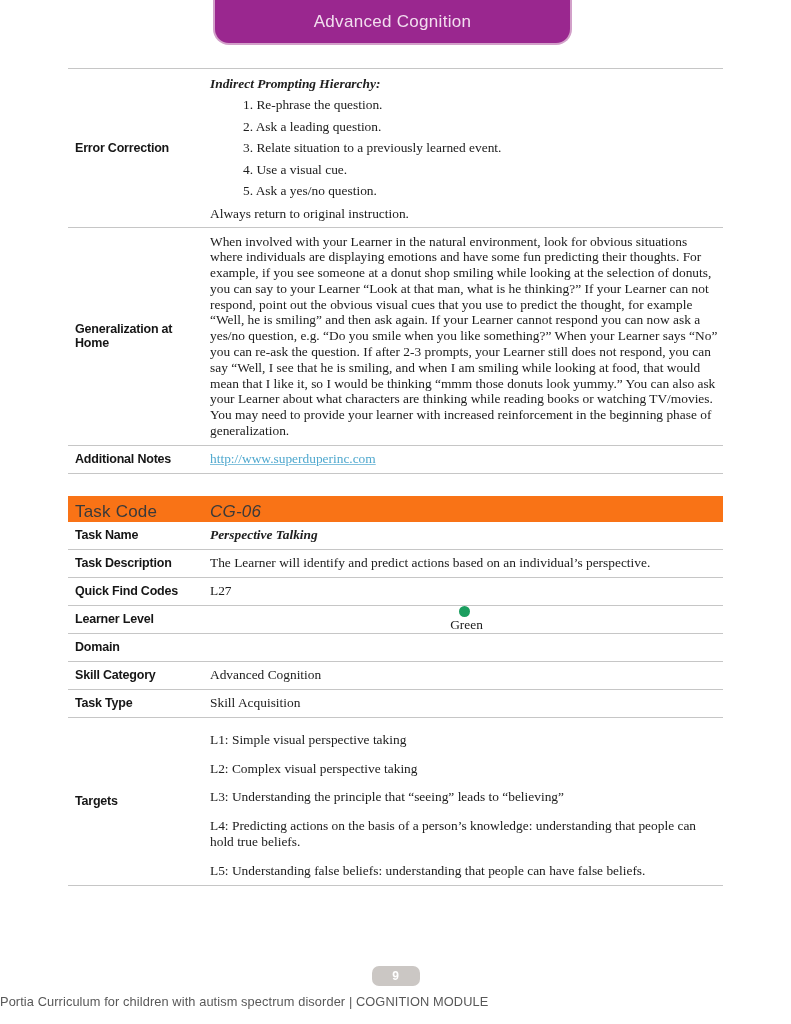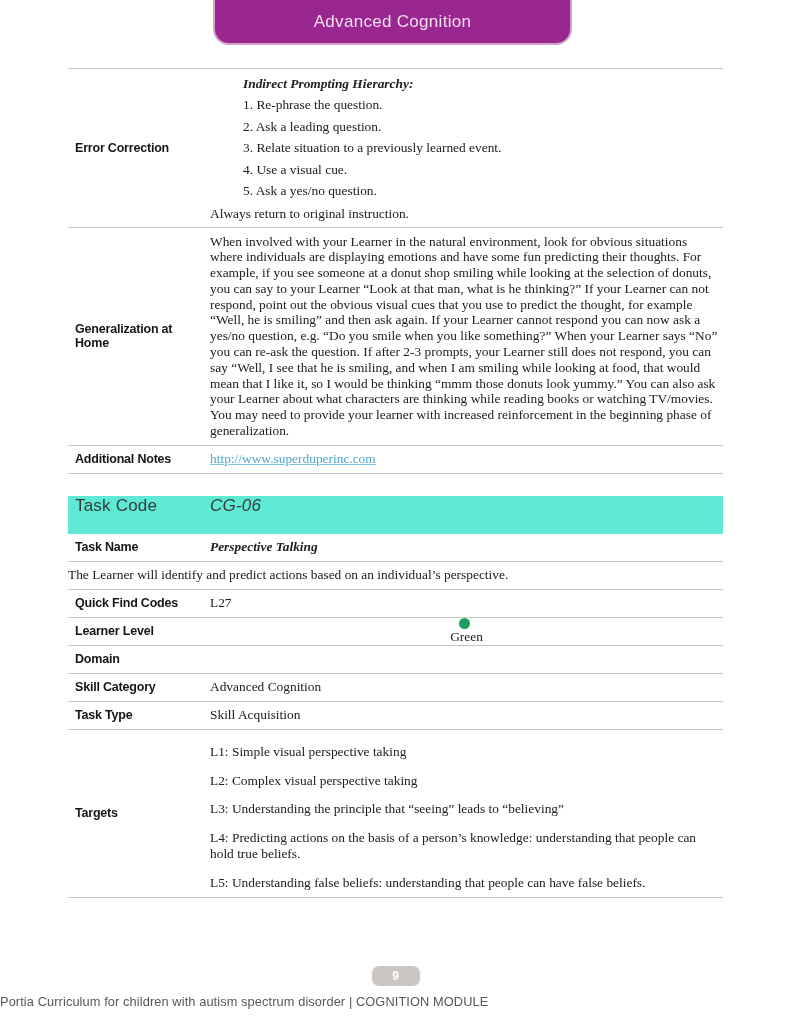--- a/index.html
+++ b/index.html
@@ -42,39 +42,39 @@
   .value-cell {
     flex: 1; box-sizing: border-box;
     font-family: "Liberation Serif", serif;
     font-size: 13.4px; color: #202020;
     display: flex; flex-direction: column; justify-content: center;
   }
   .row-single { height: 28px; }
 
   
   .ec-row .value-cell { padding: 6px 4px 5px 0; justify-content: flex-start; }
-  .ec-heading { font-weight: bold; font-style: italic; line-height: 17px; margin-bottom: 5px; margin-left: 33px; }
+  .ec-heading { font-weight: bold; font-style: italic; line-height: 17px; margin-bottom: 5px; }
   .ec-item { padding-left: 33px; line-height: 16px; margin-bottom: 5.5px; }
   .ec-footer { line-height: 16px; margin-top: 1px; }
 
   
   .gen-row .value-cell { padding: 6px 2px 6px 0; line-height: 15.8px; }
 
   
   .link {
     color: #4FA8CE; text-decoration: underline;
     text-decoration-color: rgba(79,168,206,.7);
     font-family: "Liberation Serif", serif; font-size: 13.4px;
   }
 
   
   .task-bar {
     margin-top: 22px;
-    height: 38px; background: #5eead4;
-    display: flex; align-items: flex-start;
+    height: 26px; background: #f97316;
+    display: flex; align-items: flex-end;
   }
   .task-bar-label {
     flex: 0 0 142px; box-sizing: border-box; padding-left: 7px;
     font-size: 17px; color: #3a3a3a; letter-spacing: .2px;
   }
   .task-bar-value { font-size: 17px; color: #3a3a3a; letter-spacing: .2px; font-style: italic; }
 
   
   .level-value { display: flex; flex-direction: column; align-items: center; }
   .green-dot {
@@ -147,20 +147,21 @@
   </div>
 
   <div>
 
     <div class="row row-single">
       <div class="label-cell">Task Name</div>
       <div class="value-cell" style="font-weight:bold;font-style:italic;">Perspective Talking</div>
     </div>
 
     <div class="row row-single">
+      <div class="label-cell">Task Description</div>
       <div class="value-cell">The Learner will identify and predict actions based on an individual’s perspective.</div>
     </div>
 
     <div class="row row-single">
       <div class="label-cell">Quick Find Codes</div>
       <div class="value-cell">L27</div>
     </div>
 
     <div class="row row-single">
       <div class="label-cell">Learner Level</div>

